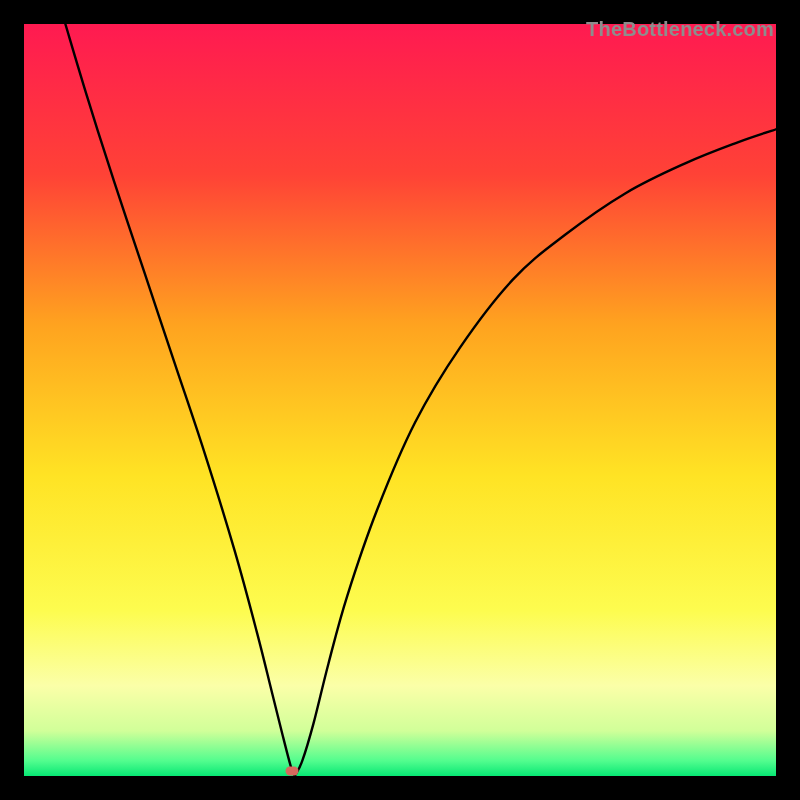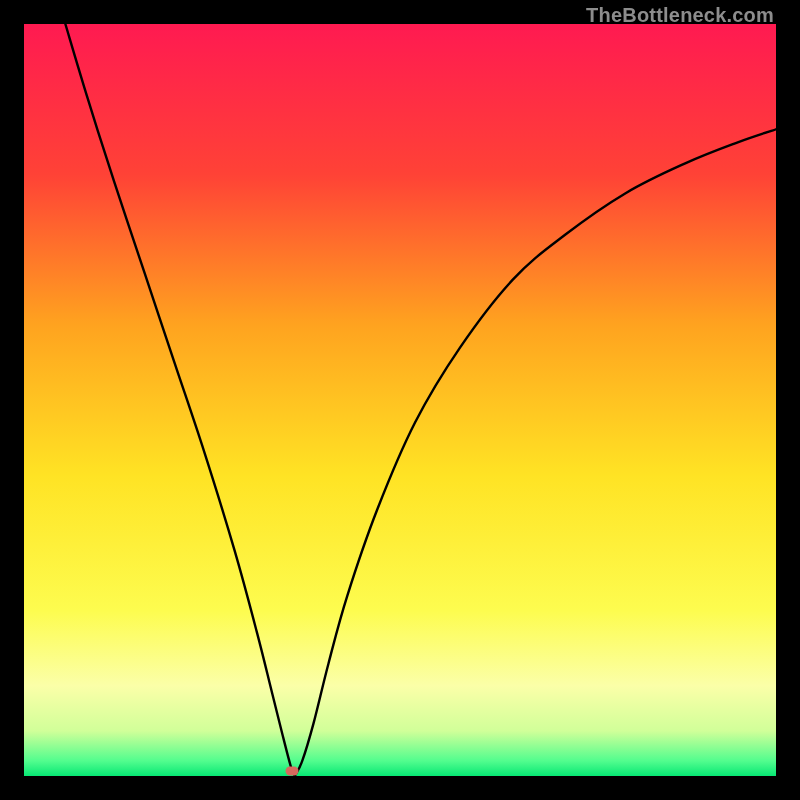--- a/index.html
+++ b/index.html
@@ -28,21 +28,21 @@
   }
   .gradient {
     position: absolute;
     left: 0;
     top: 0;
     width: 100%;
     height: 100%;
   }
   .watermark {
     position: absolute;
-    top: 4px;
+    top: 18px;
     right: 26px;
     font-size: 20px;
     font-weight: 600;
     letter-spacing: 0.2px;
     color: #8d8d8d;
     user-select: none;
   }
   svg.curve {
     position: absolute;
     left: 0;

